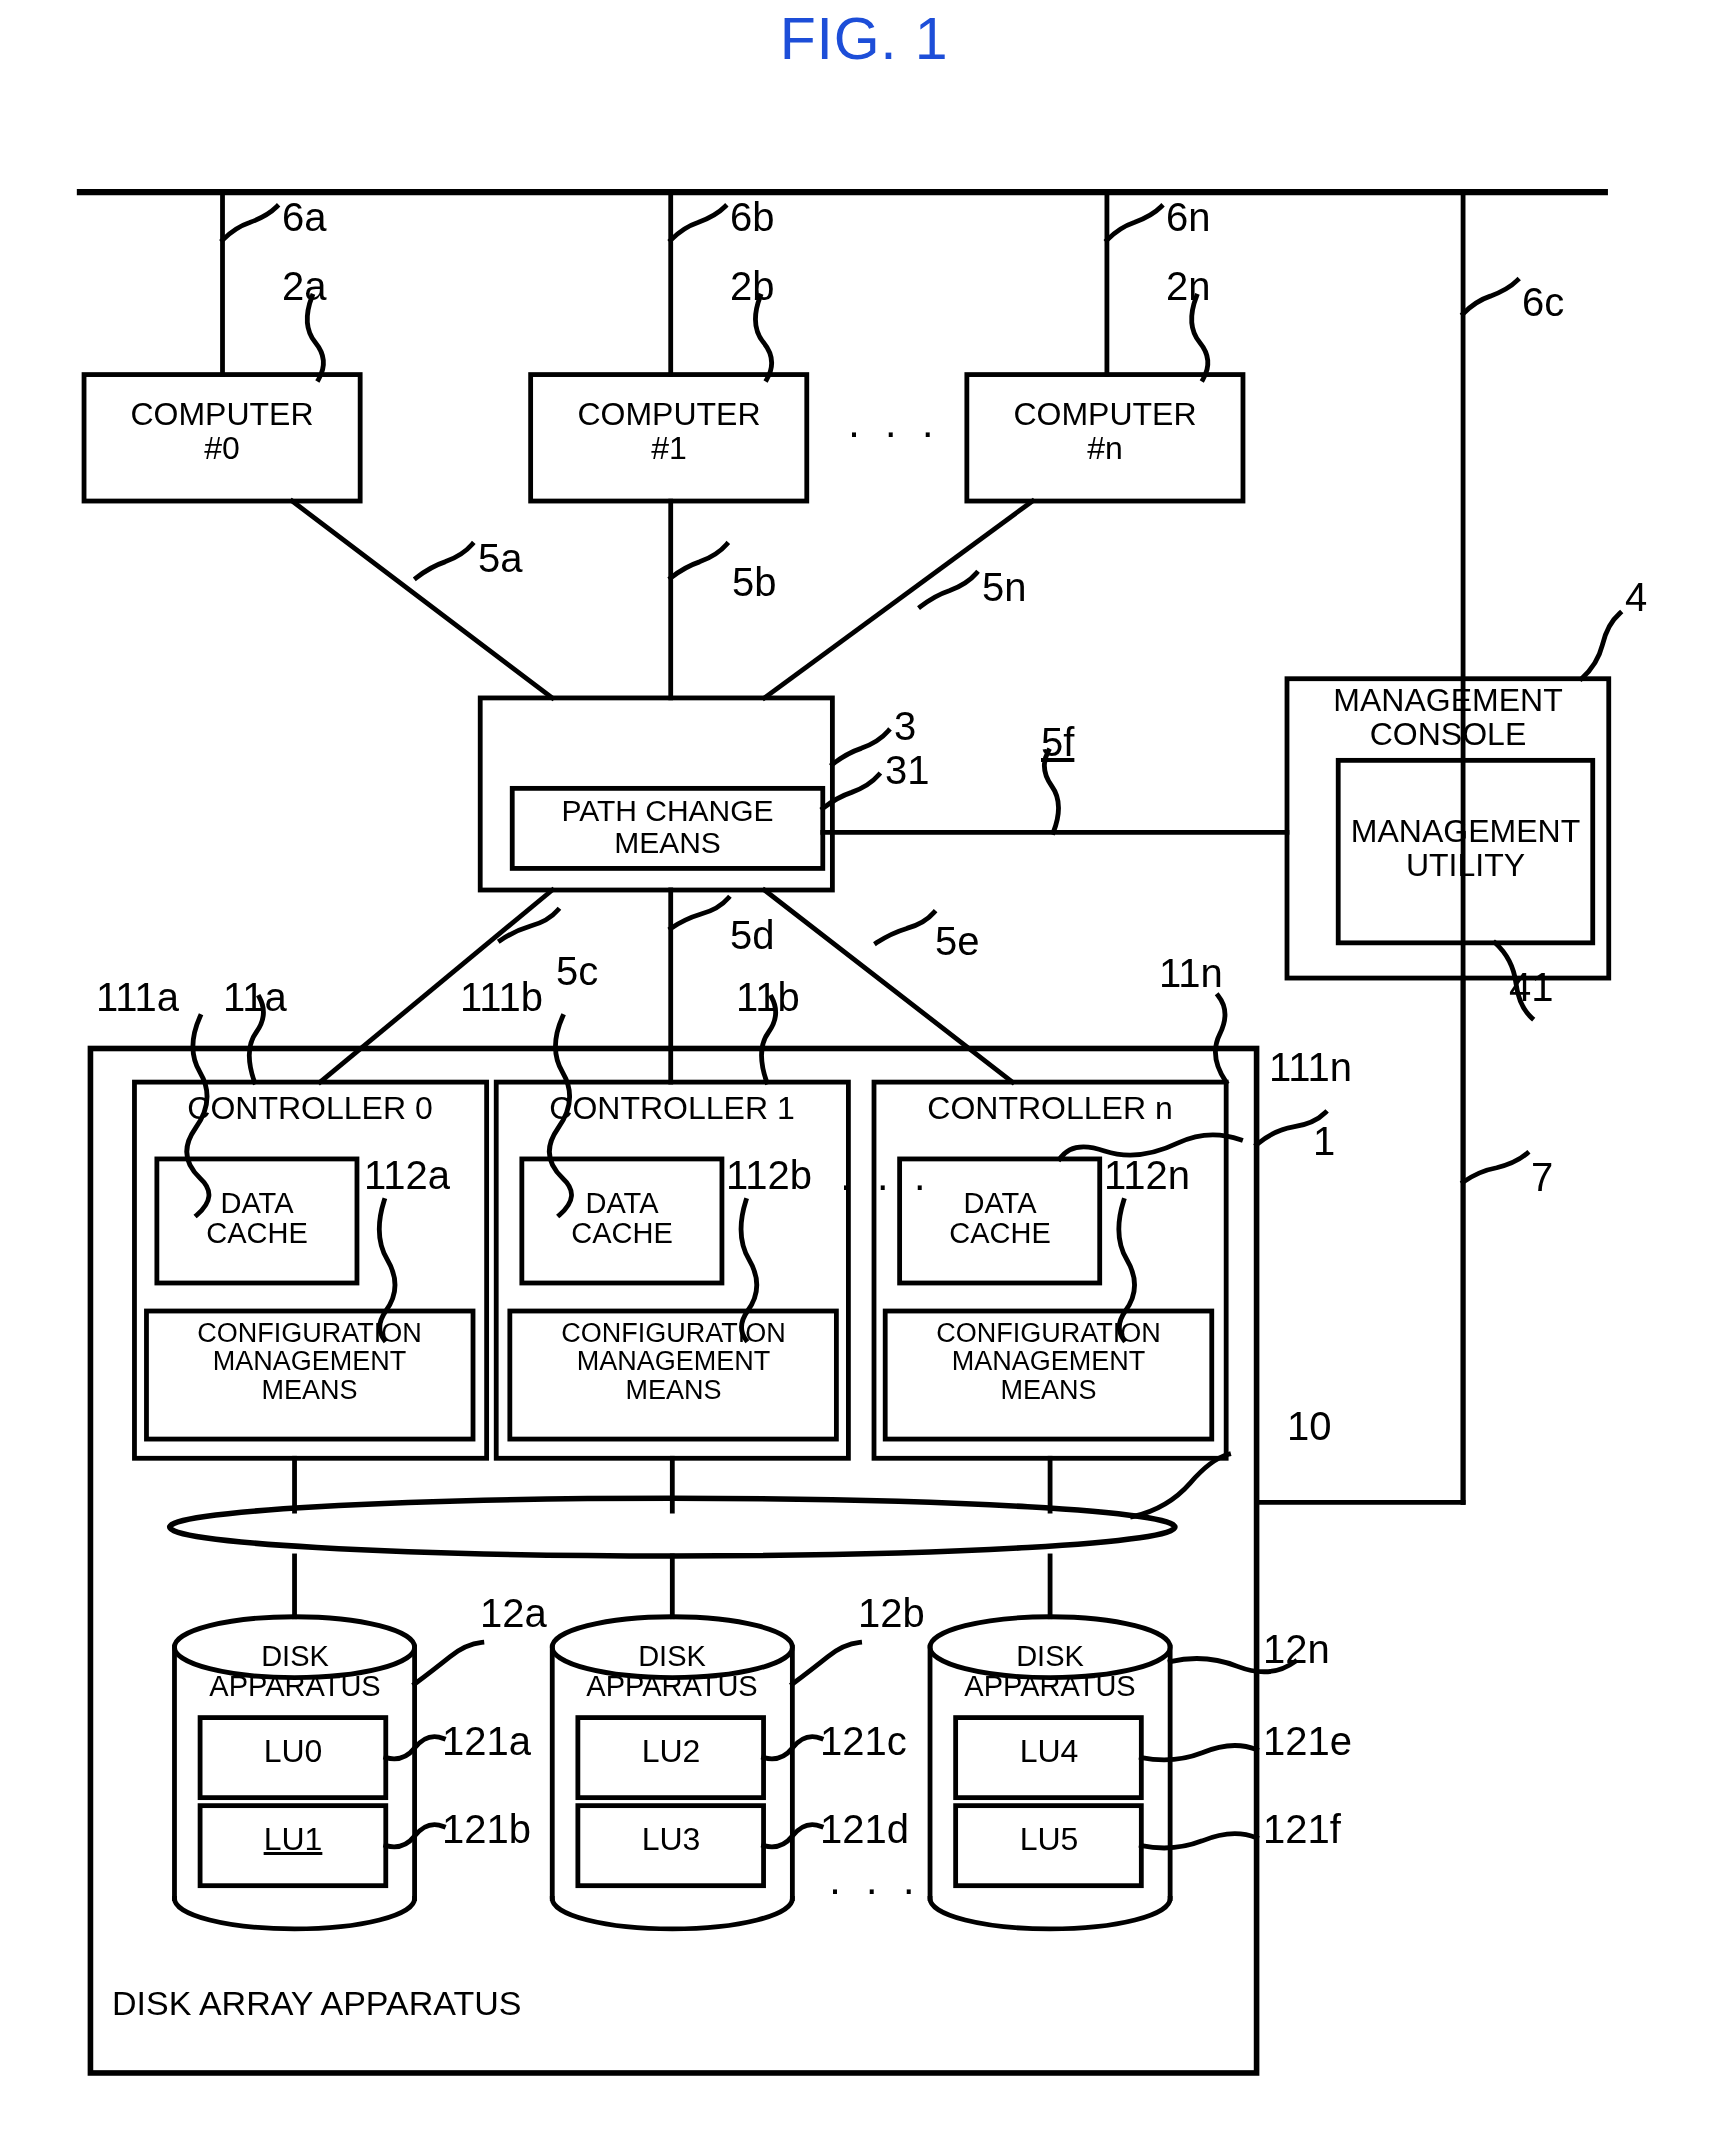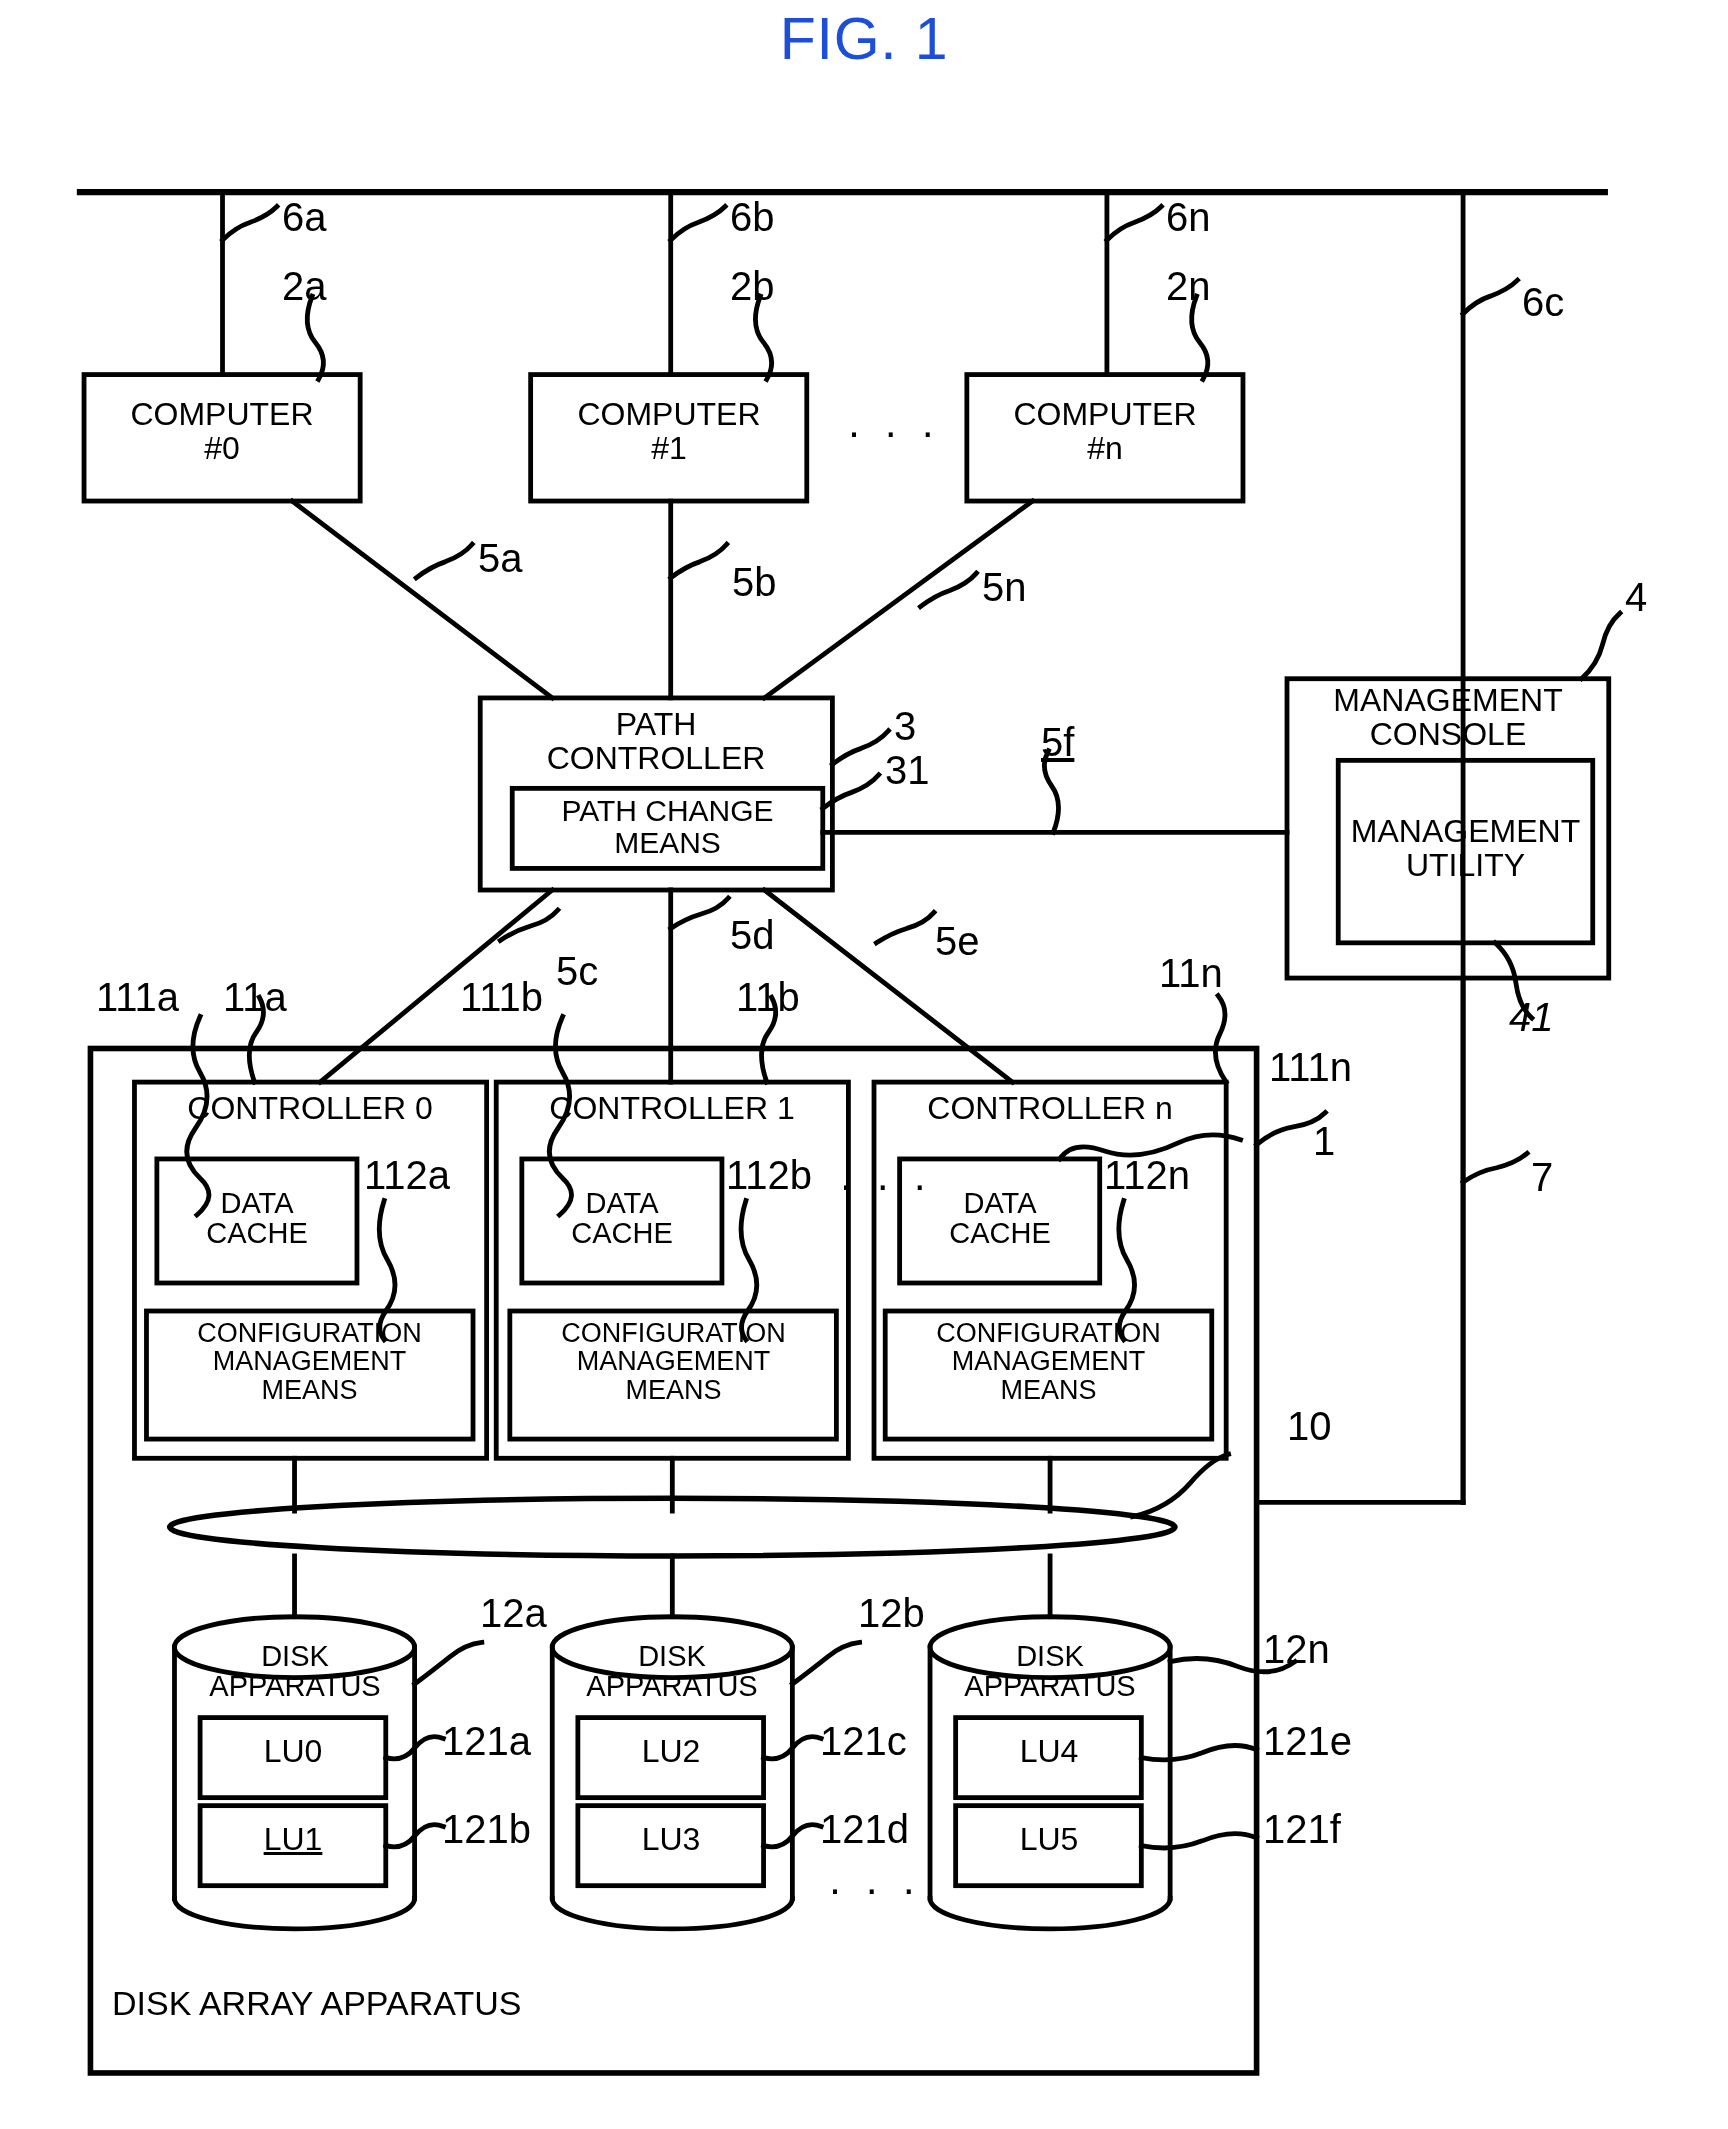--- a/index.html
+++ b/index.html
@@ -175,34 +175,32 @@
   <div class="lbl ref" style="left:1522px;top:280px;">6c</div>
 
   <div class="lbl ref" style="left:282px;top:264px;">2a</div>
   <div class="lbl ref" style="left:730px;top:264px;">2b</div>
   <div class="lbl ref" style="left:1166px;top:264px;">2n</div>
 
   <div class="lbl ref" style="left:478px;top:536px;">5a</div>
   <div class="lbl ref" style="left:732px;top:560px;">5b</div>
   <div class="lbl ref" style="left:982px;top:565px;">5n</div>
 
-  <div class="boxtext t40" style="left:480px;top:708px;width:352px;">PATH
-CONTROLLER</div>
   <div class="boxtext t38" style="left:512px;top:795px;width:311px;">PATH CHANGE
 MEANS</div>
   <div class="lbl ref" style="left:894px;top:704px;">3</div>
   <div class="lbl ref" style="left:885px;top:748px;">31</div>
   <div class="lbl ref" style="left:1041px;top:720px;text-decoration:underline;">5f</div>
 
   <div class="boxtext t40" style="left:1287px;top:684px;width:322px;">MANAGEMENT
 CONSOLE</div>
   <div class="boxtext t40" style="left:1338px;top:815px;width:255px;">MANAGEMENT
 UTILITY</div>
   <div class="lbl ref" style="left:1625px;top:575px;">4</div>
-  <div class="lbl ref" style="left:1509px;top:995px;font-style:italic;">41</div>
+  <div class="lbl ref" style="left:1509px;top:965px;">41</div>
   <div class="lbl ref" style="left:1531px;top:1155px;">7</div>
 
   <div class="lbl ref" style="left:96px;top:975px;">111a</div>
   <div class="lbl ref" style="left:223px;top:975px;">11a</div>
   <div class="lbl ref" style="left:460px;top:975px;">111b</div>
   <div class="lbl ref" style="left:736px;top:975px;">11b</div>
   <div class="lbl ref" style="left:1159px;top:951px;">11n</div>
   <div class="lbl ref" style="left:1269px;top:1045px;">111n</div>
   <div class="lbl ref" style="left:1313px;top:1119px;">1</div>
 

